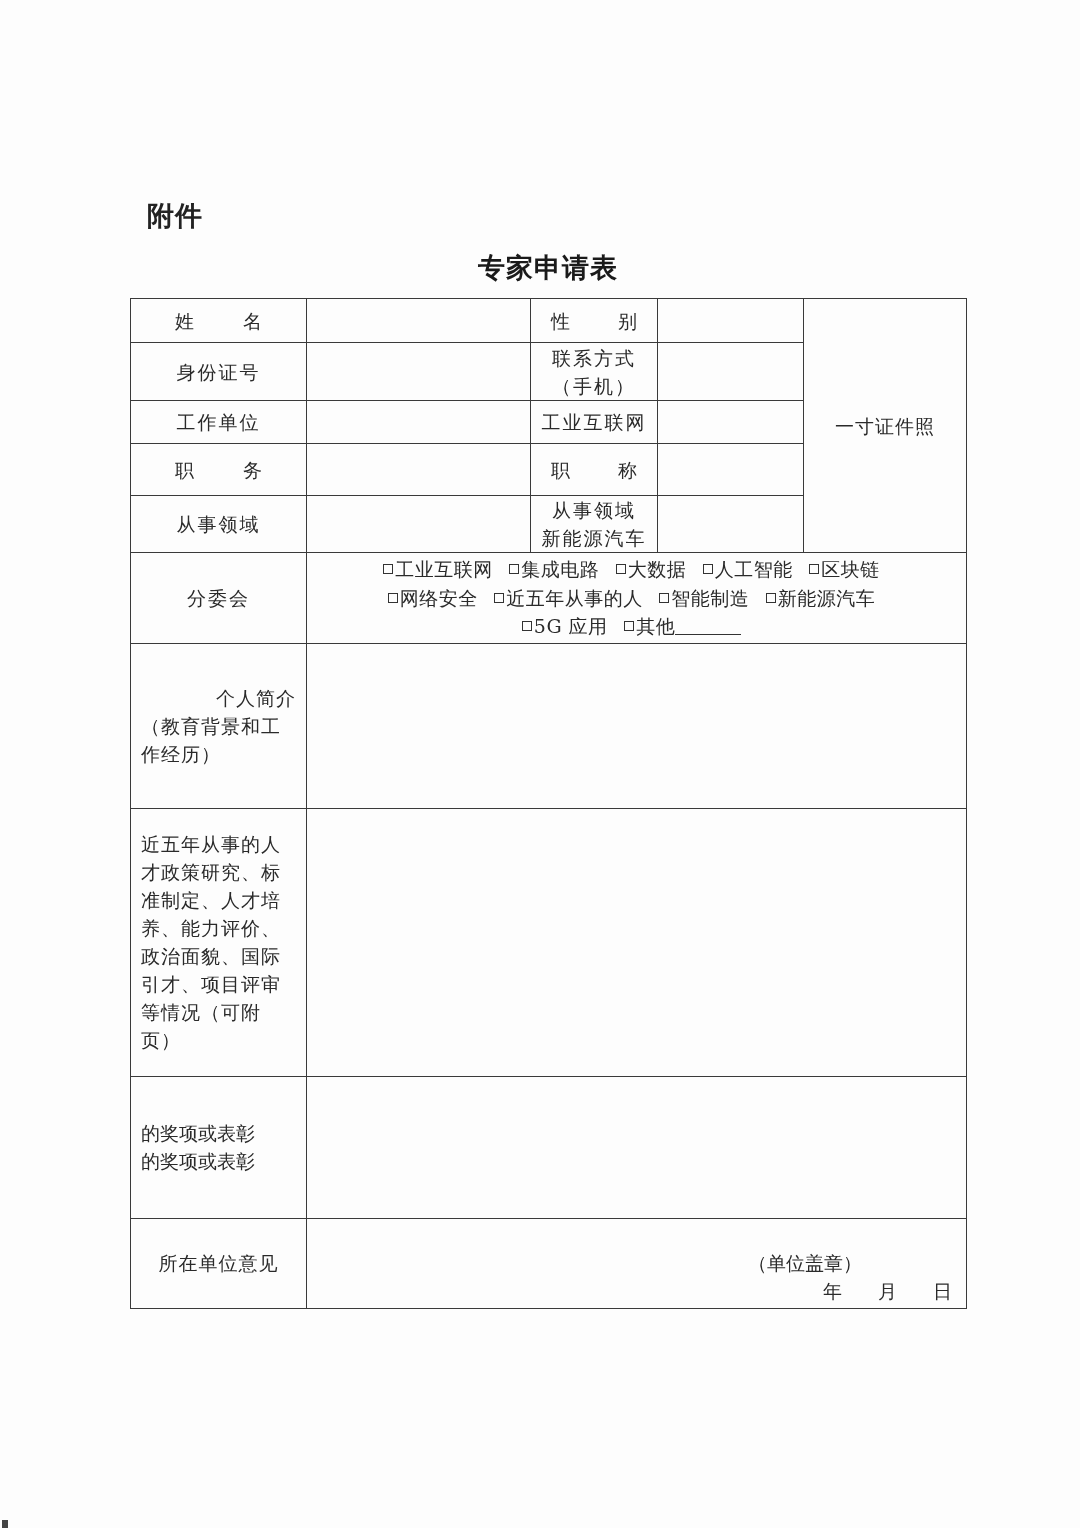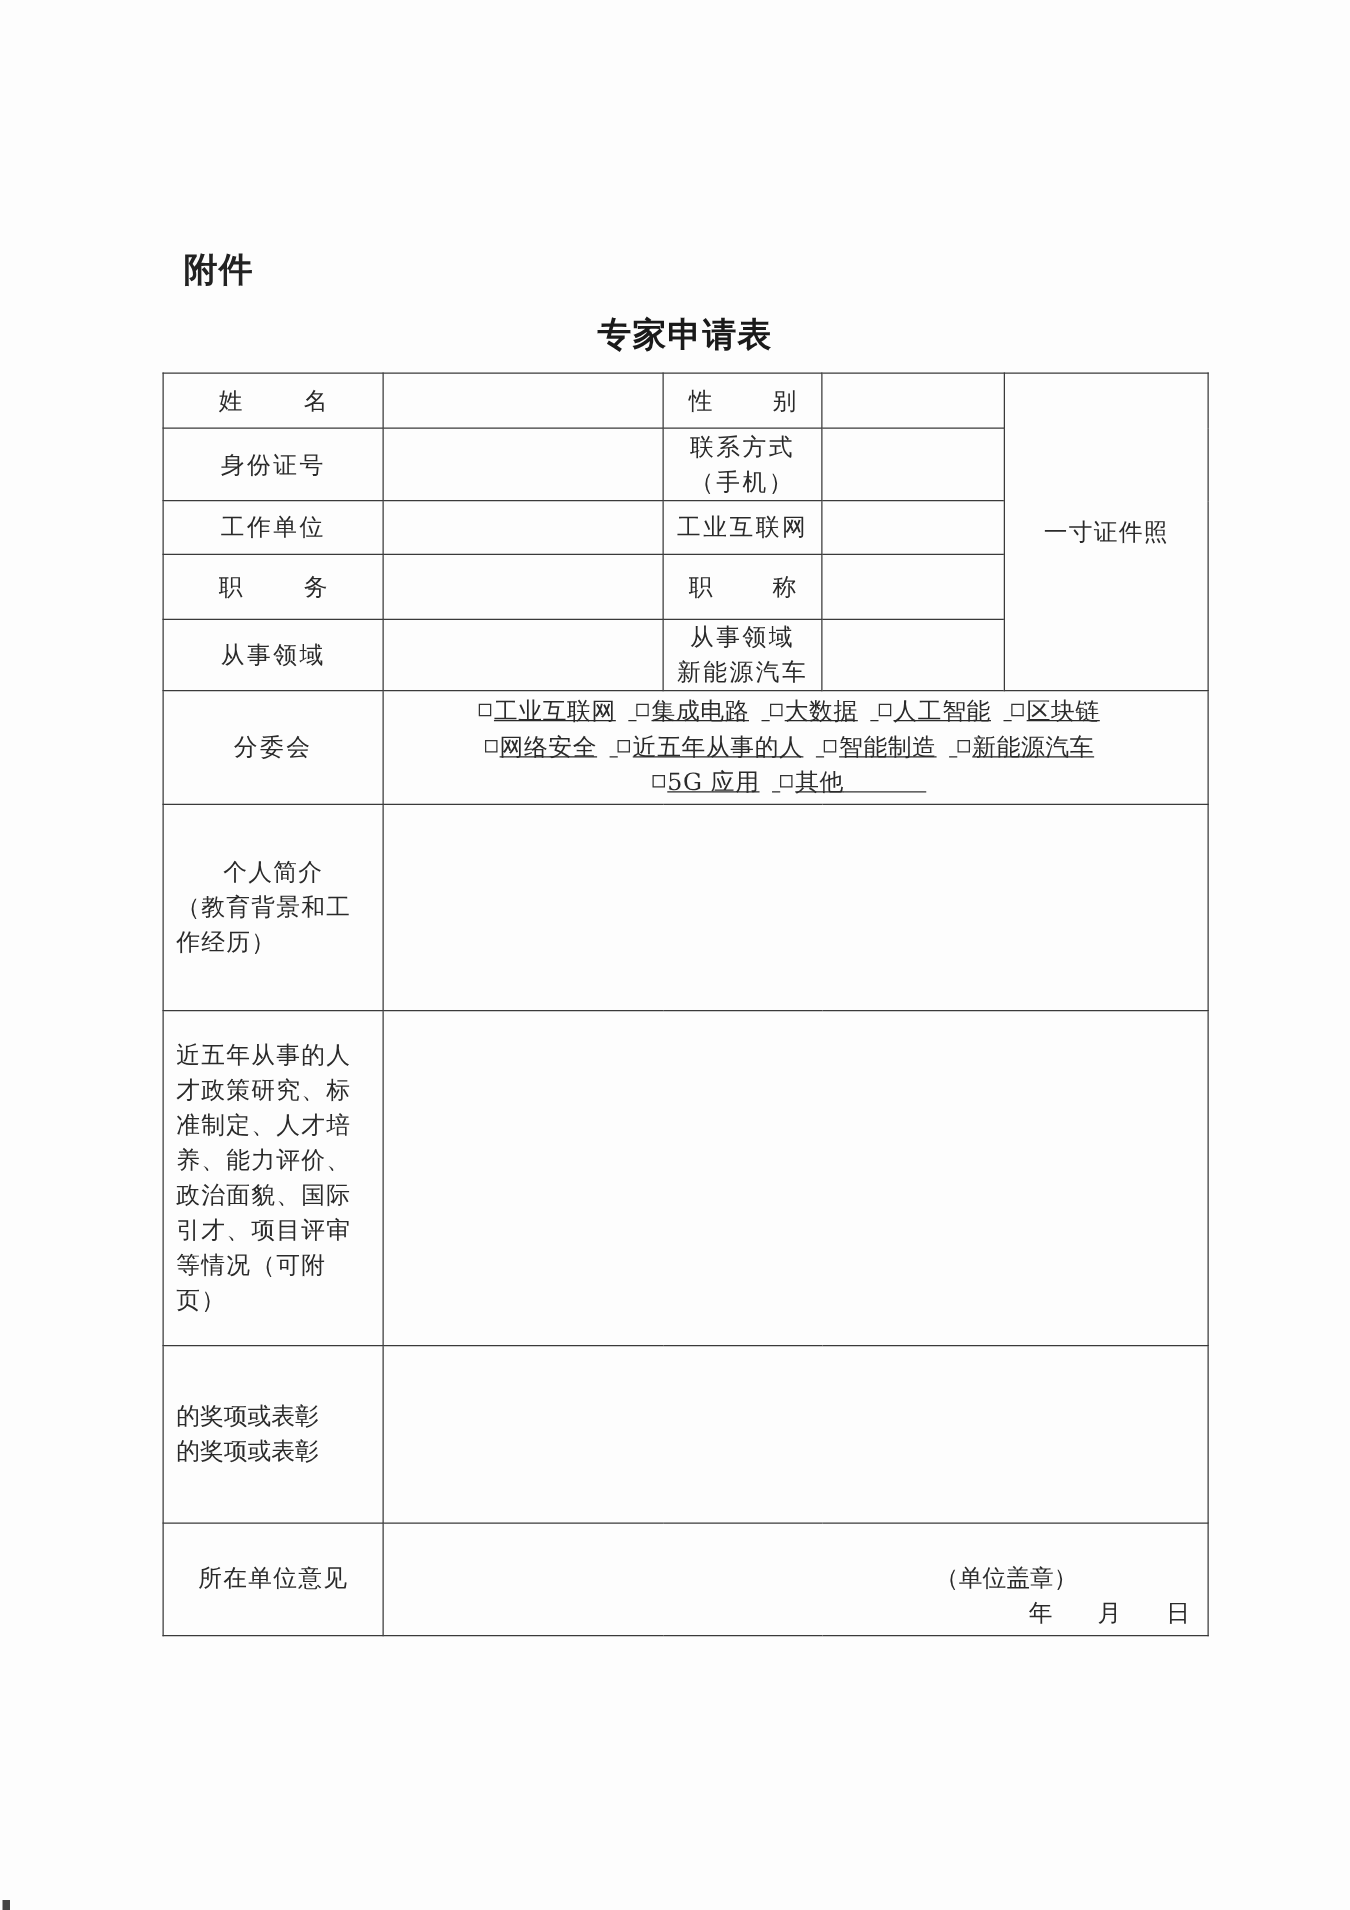--- a/index.html
+++ b/index.html
@@ -67,21 +67,20 @@
       text-align: left !important;
       padding: 0 10px !important;
       letter-spacing: 1px;
     }
     .committee-cell {
       text-align: right;
       padding: 2px 28px !important;
       font-size: 19px;
       line-height: 28.5px !important;
       letter-spacing: 0.5px;
-      text-decoration: underline;
     }
     .chk {
       display: inline-block;
       width: 8px;
       height: 8px;
       border: 1px solid #333;
       margin-right: 2px;
       vertical-align: 2px;
     }
     .opt { margin-right: 10px; white-space: nowrap; }
@@ -218,21 +217,21 @@
       </div>
       <div>
         <span class="opt"><span class="chk"></span><span>5G 应用</span></span>
         <span class="opt"><span class="chk"></span><span>其他</span><span class="blank-line"></span></span>
       </div>
     </td>
   </tr>
 
   <tr style="height:165px">
     <td class="lbl-left">
-      <div style="text-align:center">个人简介</div>
+      <div style="text-align:right">个人简介</div>
       <div>（教育背景和工</div>
       <div>作经历）</div>
     </td>
     <td colspan="4"></td>
   </tr>
 
   <tr style="height:268px">
     <td class="lbl-left">
       <div>近五年从事的人</div>
       <div>才政策研究、标</div>

